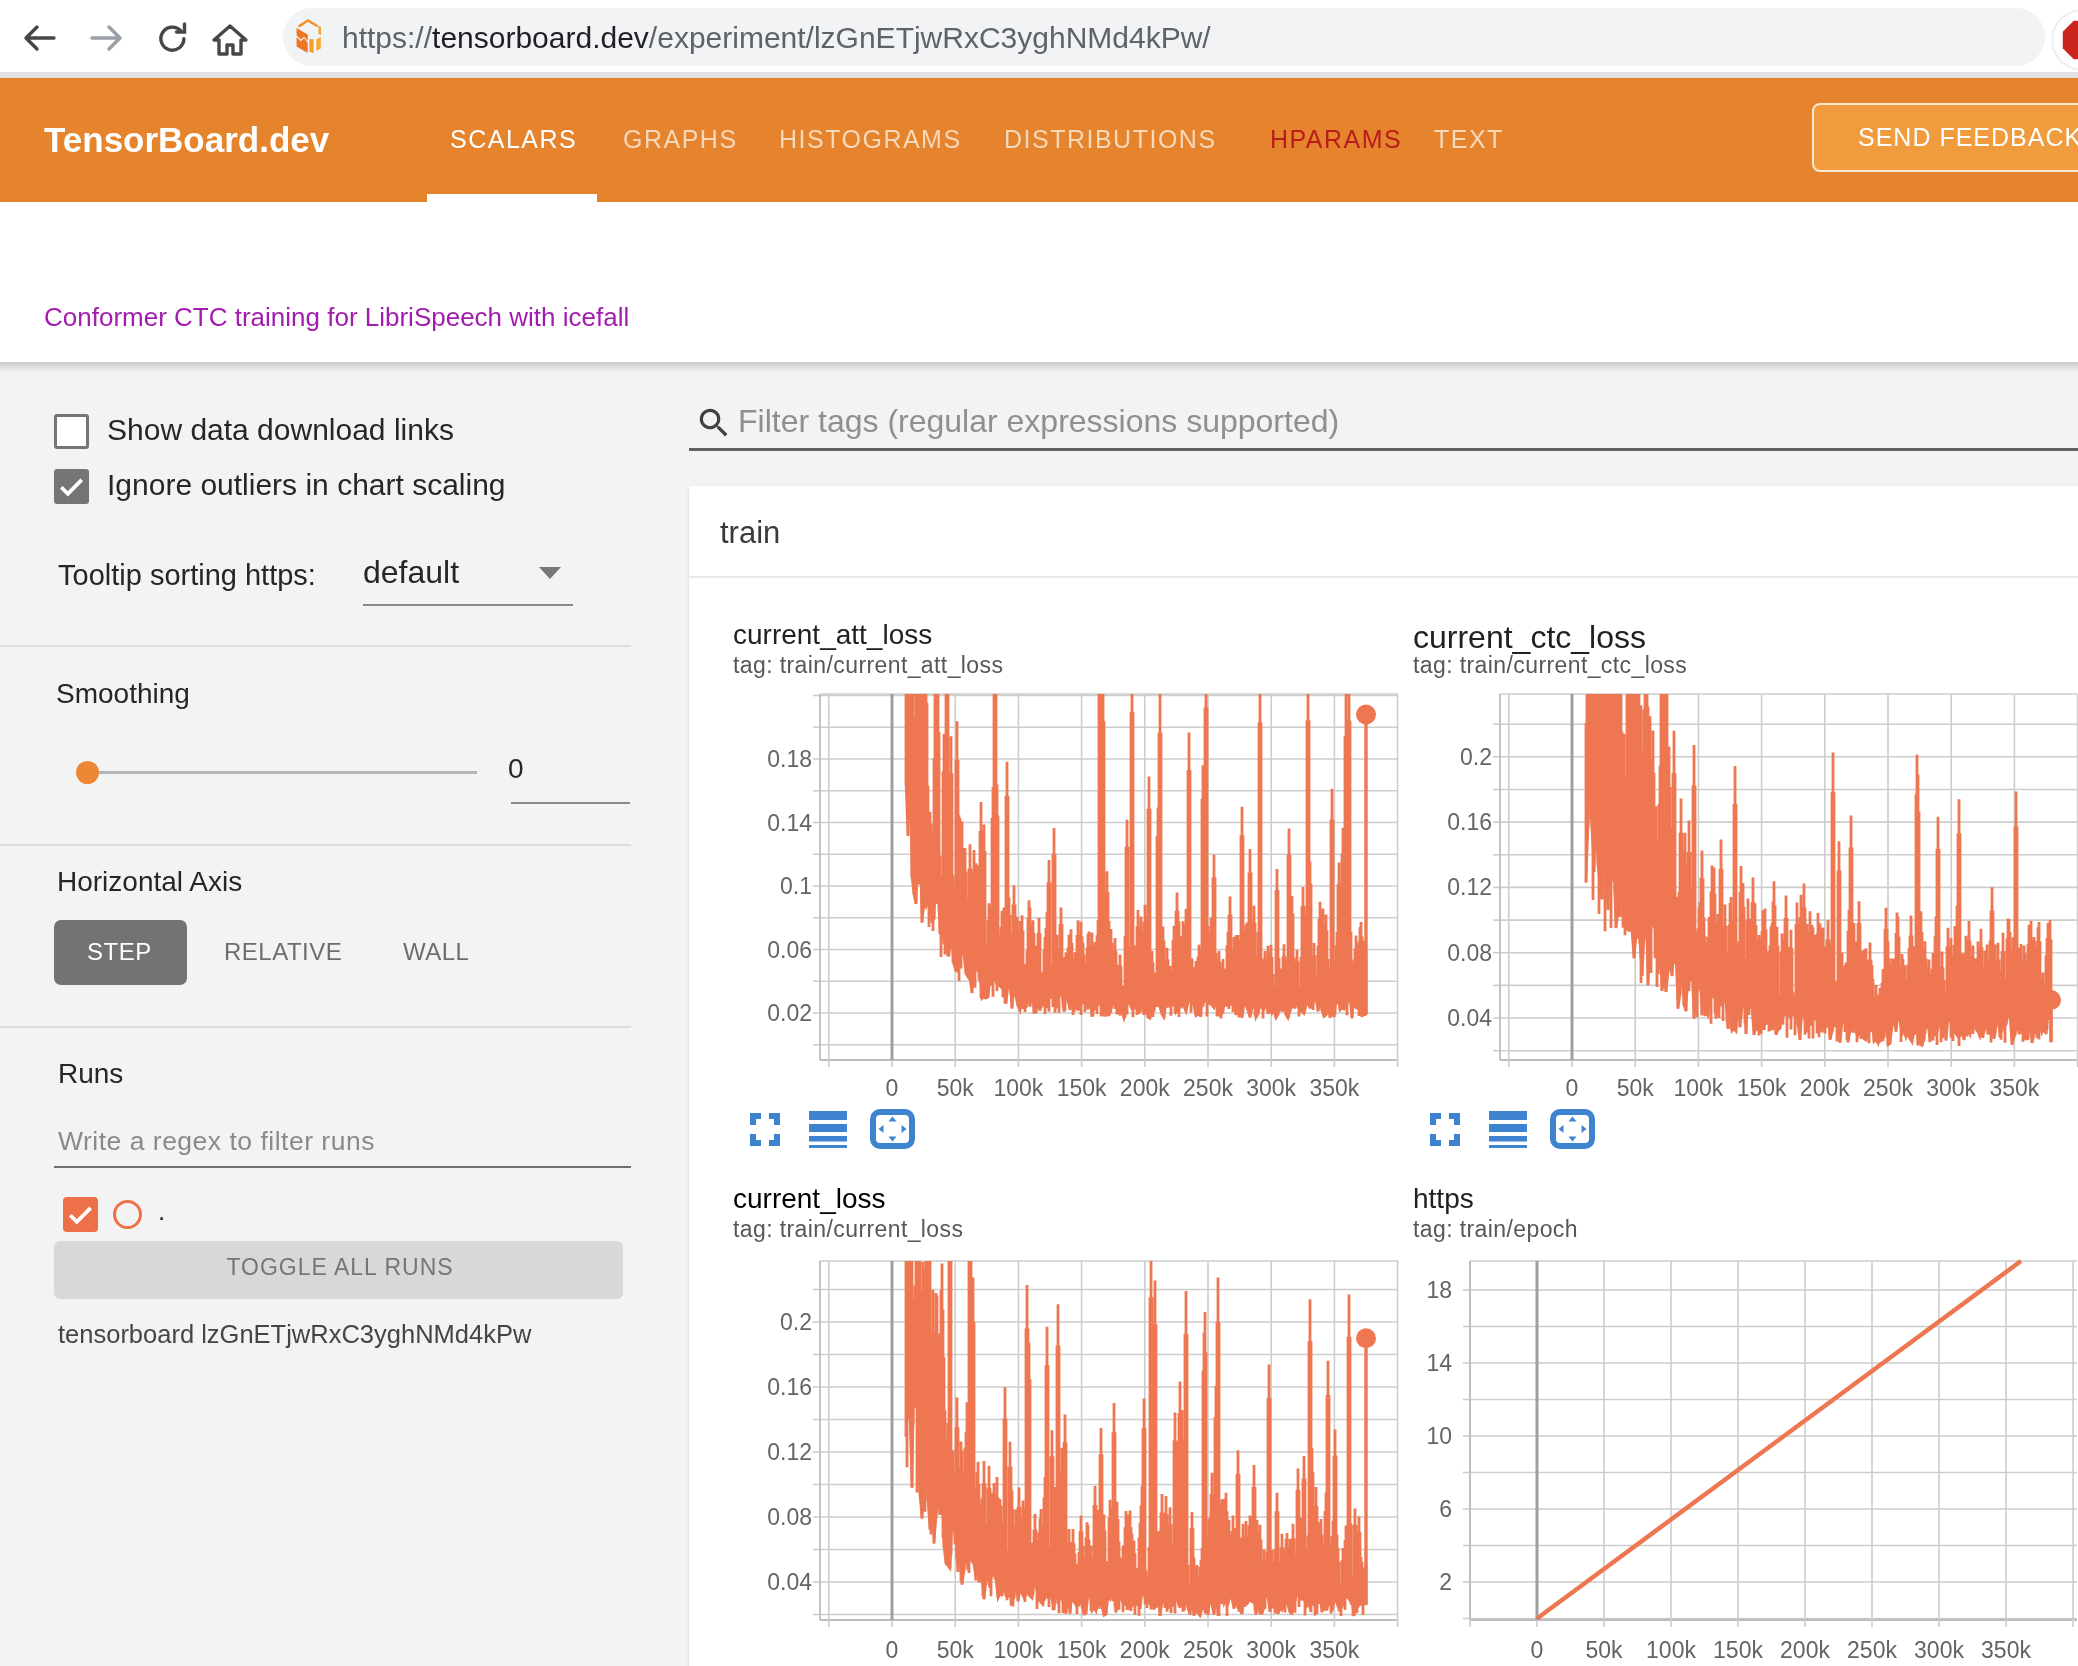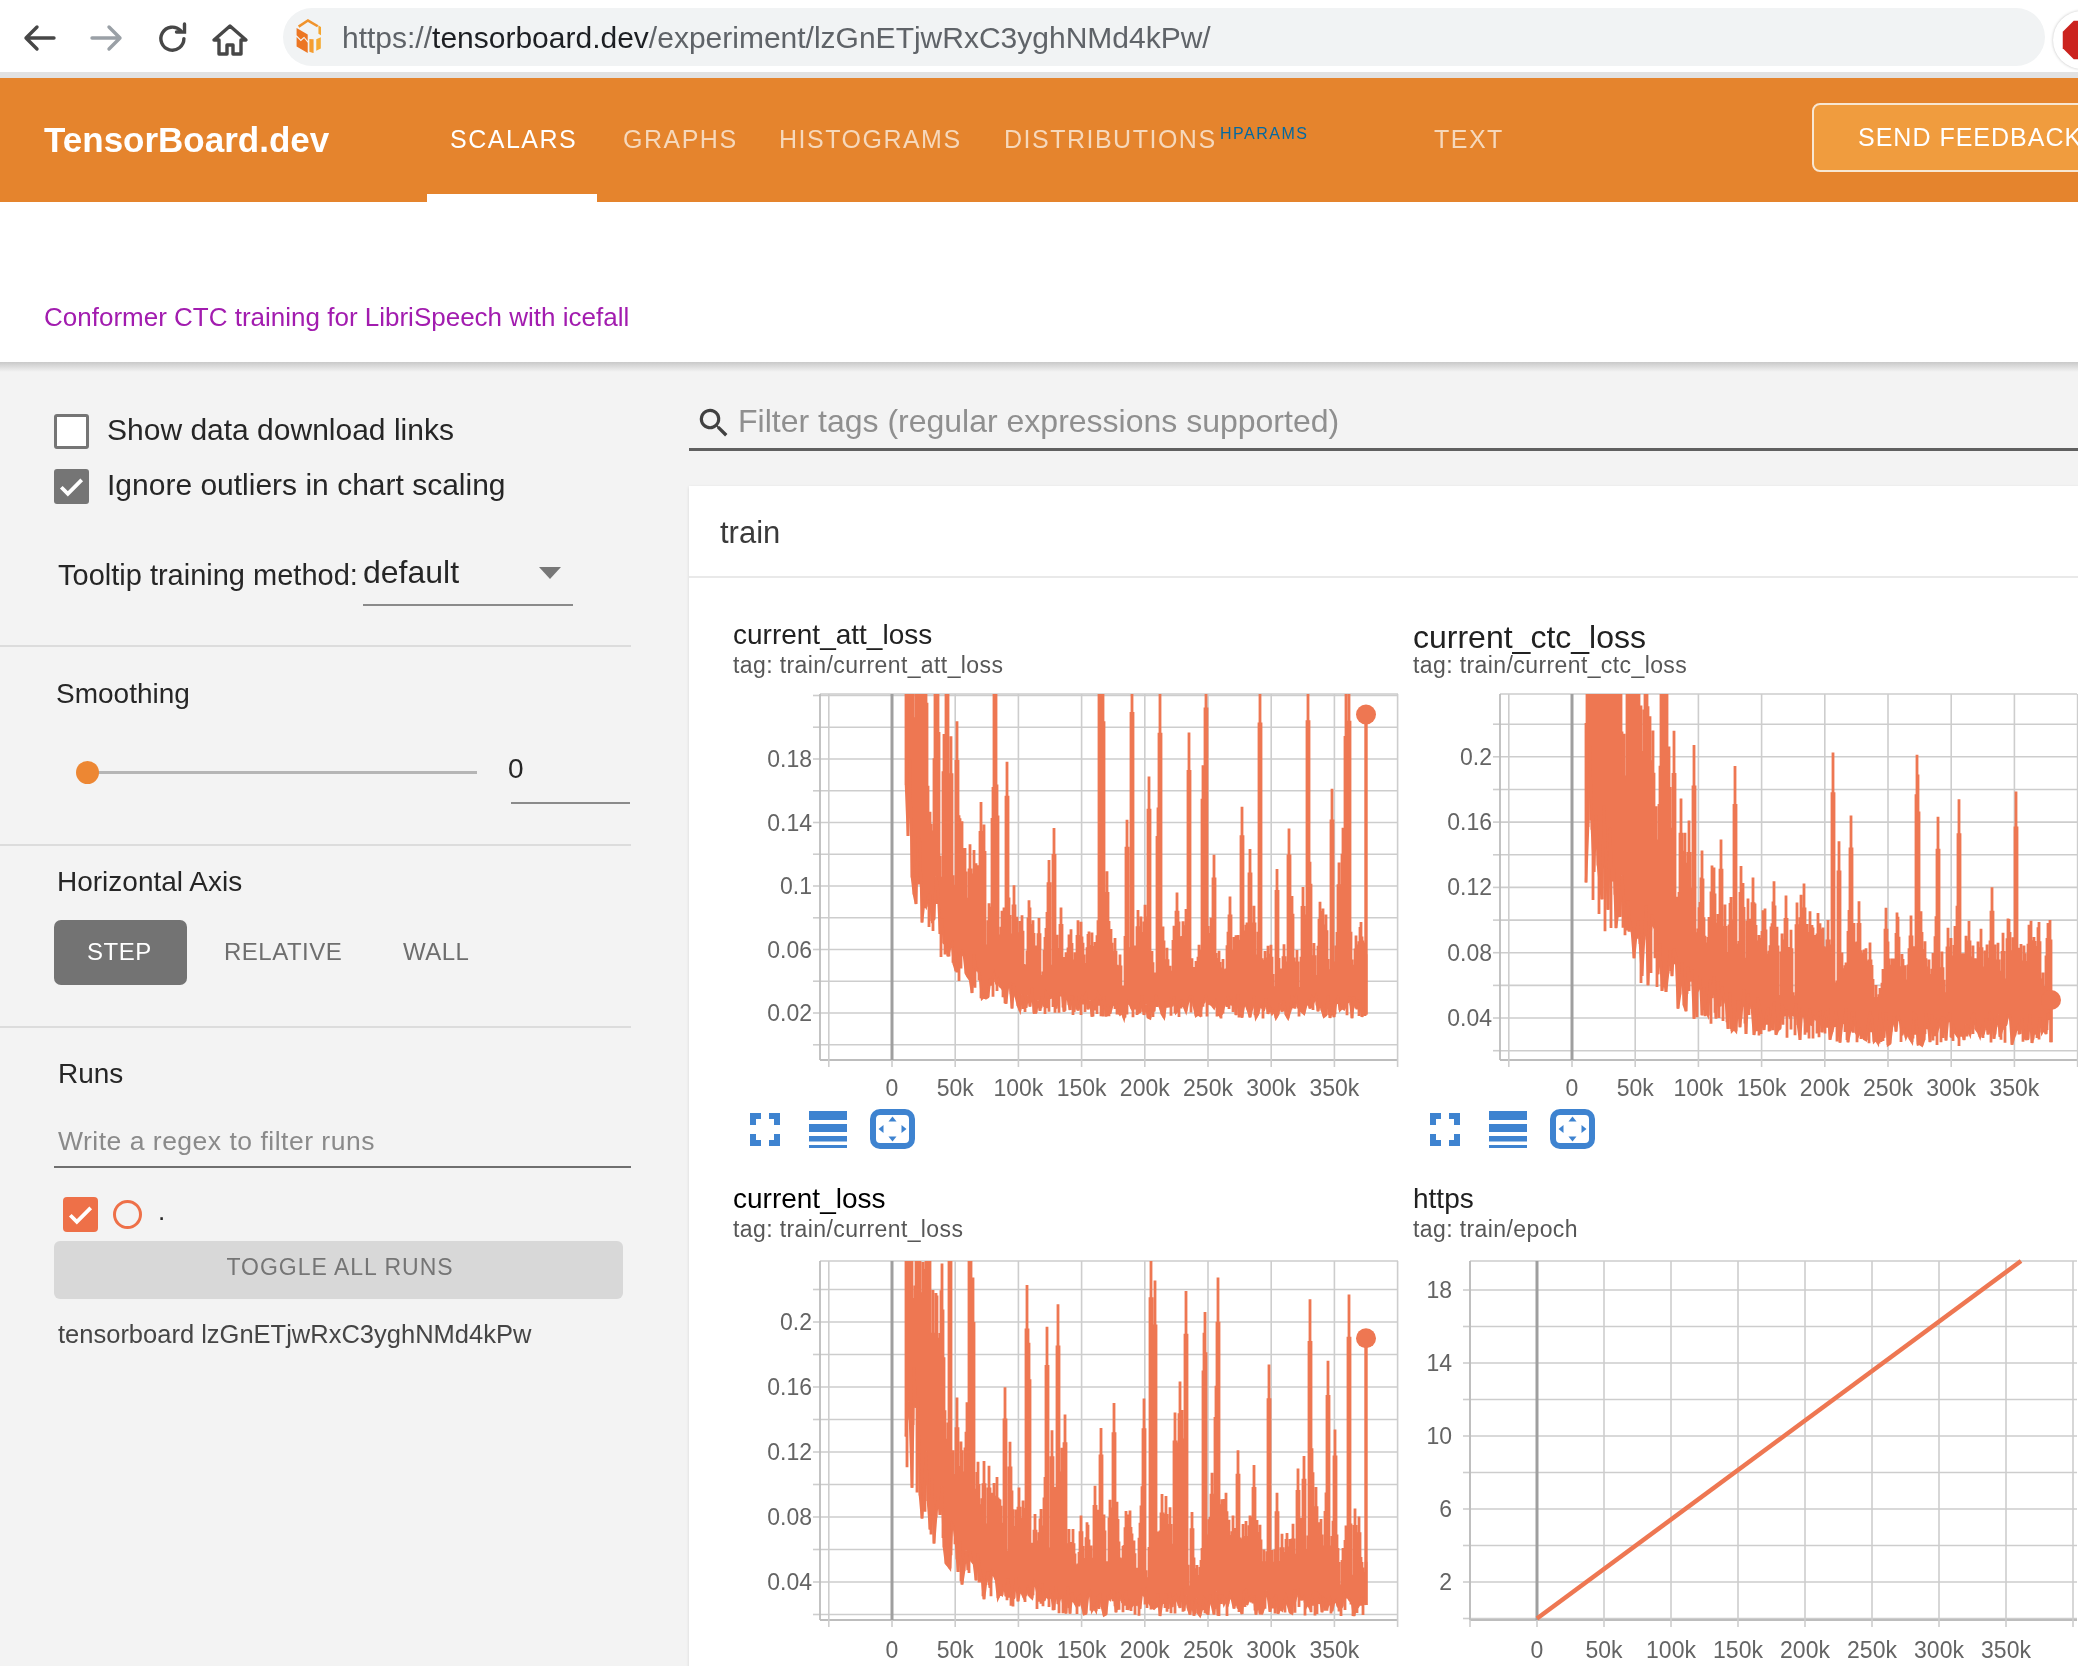--- a/index.html
+++ b/index.html
@@ -38,37 +38,37 @@
   <path d="M10 2h12l8 8v12l-8 8H10l-8-8V10z" fill="#cb231e"></path>
 </svg>
 
 <div class="abs" style="left:0;top:78px;width:2078px;height:124px;background:#e5842d"></div>
 <div class="abs" style="left:44px;top:120px;font-size:35px;font-weight:bold;color:#fff">TensorBoard.dev</div>
 <div class="abs" style="left:450px;top:125px;font-size:25px;letter-spacing:1.5px;color:#fff">SCALARS</div>
 <div class="abs" style="left:427px;top:194px;width:170px;height:8px;background:#fff"></div>
 <div class="abs" style="left:623px;top:125px;font-size:25px;letter-spacing:1.5px;color:#f6d8bb">GRAPHS</div>
 <div class="abs" style="left:779px;top:125px;font-size:25px;letter-spacing:1.5px;color:#f6d8bb">HISTOGRAMS</div>
 <div class="abs" style="left:1004px;top:125px;font-size:25px;letter-spacing:1.5px;color:#f6d8bb">DISTRIBUTIONS</div>
-<div class="abs" style="left:1220px;top:125px;font-size:16px;letter-spacing:1.5px;color:#0369a1">HPARAMS</div>
+<div class="abs" style="left:1270px;top:125px;font-size:25px;letter-spacing:1.5px;color:#b91c1c">HPARAMS</div>
 <div class="abs" style="left:1434px;top:125px;font-size:25px;letter-spacing:1.5px;color:#f6d8bb">TEXT</div>
 <div class="abs" style="left:1812px;top:103px;width:290px;height:69px;background:#f09c3e;border:2px solid #f8e7d2;border-radius:8px"></div>
 <div class="abs" style="left:1858px;top:123px;font-size:25px;letter-spacing:1px;color:#fff;white-space:nowrap">SEND FEEDBACK</div>
 
 <div class="abs" style="left:0;top:202px;width:2078px;height:160px;background:#fff"></div>
 <div class="abs" style="left:44px;top:302px;font-size:26px;color:#a21caf">Conformer CTC training for LibriSpeech with icefall</div>
 <div class="abs" style="left:0;top:362px;width:2078px;height:10px;background:linear-gradient(#c9c9c9,rgba(240,240,240,0))"></div>
 
 <div class="abs" style="left:54px;top:414px;width:35px;height:35px;border:3px solid #757575;border-radius:3px;background:#fff"></div>
 <div class="abs" style="left:107px;top:413px;font-size:30px;color:#262626">Show data download links</div>
 <div class="abs" style="left:54px;top:469px;width:35px;height:35px;background:#757575;border-radius:3px"></div>
 <svg class="abs" style="left:54px;top:469px" width="35" height="35" viewBox="0 0 24 24">
     <path d="M5 12.5l4.5 4.5L19 7.5" stroke="#fff" stroke-width="2.6" fill="none"></path>
   </svg>
 <div class="abs" style="left:107px;top:468px;font-size:30px;color:#262626">Ignore outliers in chart scaling</div>
-<div class="abs" style="left:58px;top:559px;font-size:29px;color:#262626">Tooltip training method:</div>
+<div class="abs" style="left:58px;top:559px;font-size:29px;color:#262626">Tooltip sorting https:</div>
 <div class="abs" style="left:363px;top:554px;font-size:32px;color:#262626">default</div>
 <svg class="abs" style="left:539px;top:567px" width="22" height="12" viewBox="0 0 22 12">
     <path d="M0 0h22L11 12z" fill="#777"></path>
   </svg>
 <div class="abs" style="left:363px;top:604px;width:210px;height:2px;background:#8a8a8a"></div>
 <div class="abs" style="left:0;top:645px;width:631px;height:2px;background:#dcdcdc"></div>
 <div class="abs" style="left:56px;top:678px;font-size:28px;color:#262626">Smoothing</div>
 <div class="abs" style="left:86px;top:771px;width:391px;height:3px;background:#b5b5b5"></div>
 <div class="abs" style="left:76px;top:761px;width:23px;height:23px;border-radius:50%;background:#ed8733"></div>
 <div class="abs" style="left:508px;top:753px;font-size:28px;color:#262626">0</div>

